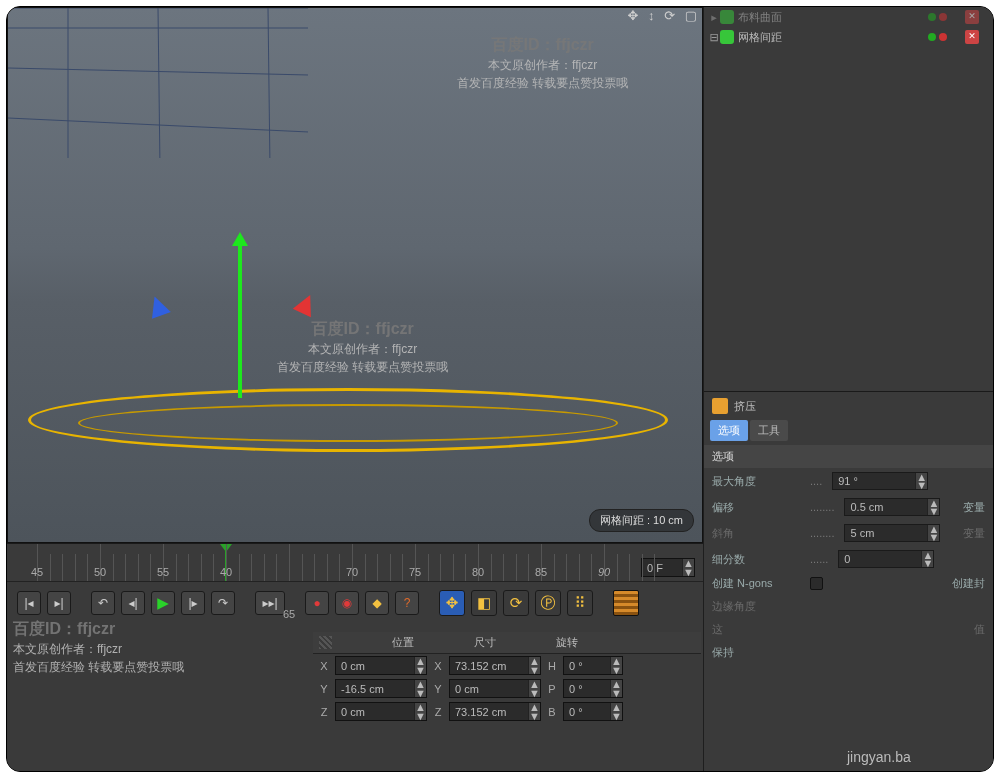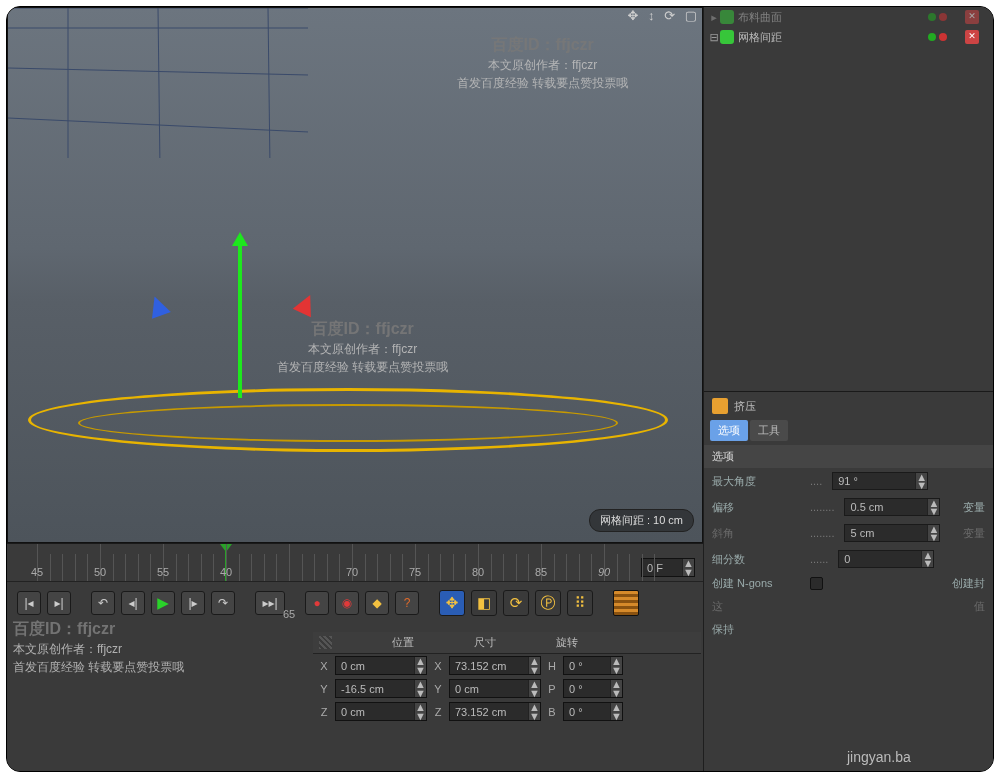--- a/index.html
+++ b/index.html
@@ -214,20 +214,23 @@
             <div class="spin">
               <span>▲</span>
               <span>▼</span>
             </div>
           </div>
       </div>
       <div class="prow">
         <span class="plabel">创建 N-gons</span>
         <span class="cb"></span>
         <span class="rlab">创建封</span>
+      </div>
+      <div class="prow">
+        <span class="plabel" style="color:#6a6a6a">边缘角度</span>
       </div>
       <div class="prow">
         <span class="plabel" style="color:#6a6a6a">这</span>
         <span class="rlab" style="color:#6a6a6a">值</span>
       </div>
       <div class="prow">
         <span class="plabel">保持</span>
       </div>
     </div>
   </div>

